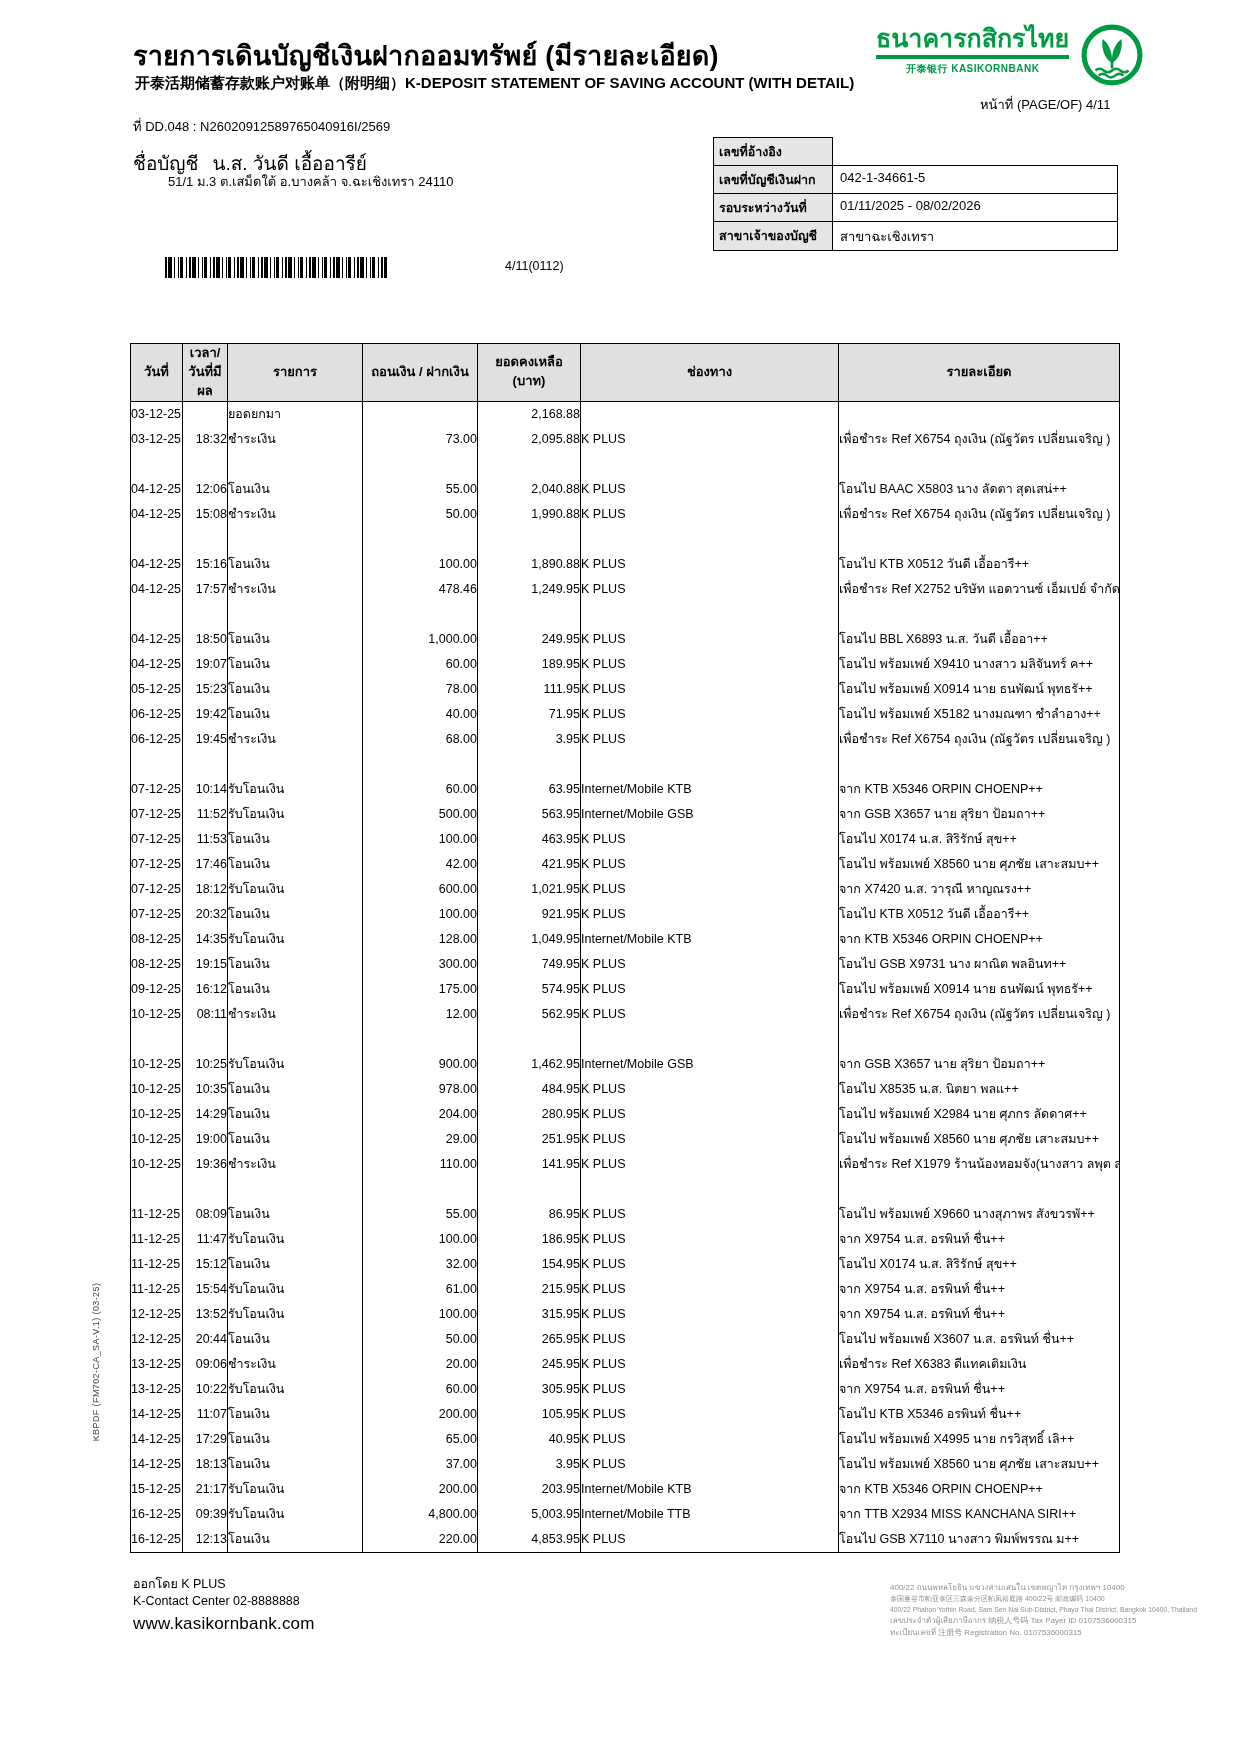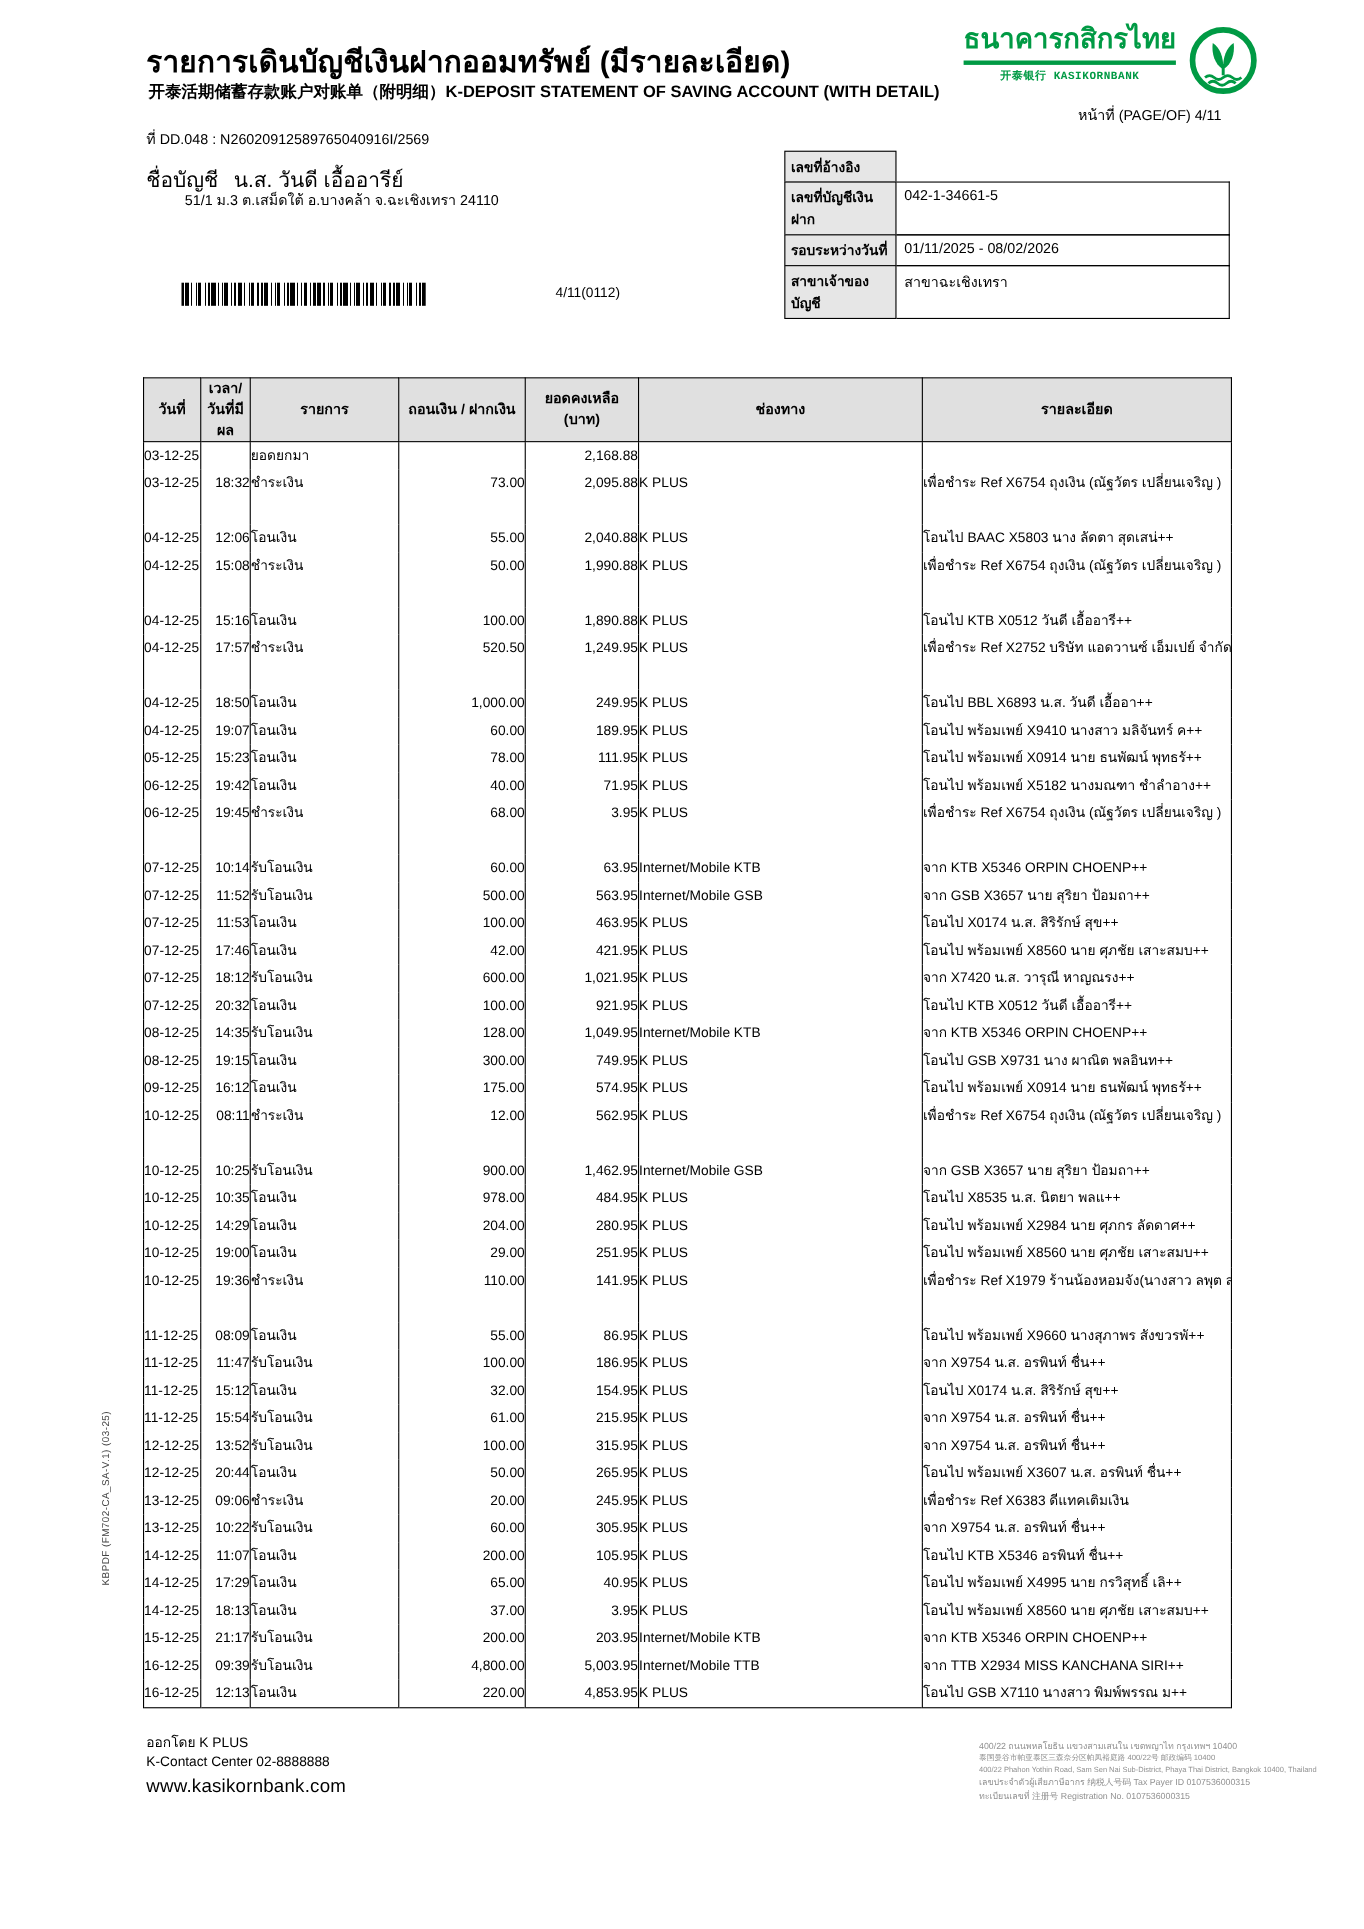--- a/index.html
+++ b/index.html
@@ -6,38 +6,38 @@
   .page {
     position:relative; width:1240px; height:1754px; background:#fff;
     font-family:"Liberation Sans","DejaVu Sans",sans-serif; color:#000; overflow:hidden;
   }
   .abs { position:absolute; }
 
   
   .title-thai { left:133px; top:34px; font-size:27px; font-weight:bold; letter-spacing:.2px; }
   .title-sub  { left:135px; top:74px; font-size:15px; font-weight:bold; }
 
-  .logo { left:876px; top:24px; display:flex; gap:12px; align-items:flex-start;font-family:Liberation Mono, monospace; }
+  .logo { left:876px; top:24px; display:flex; gap:12px; align-items:flex-start; }
   .logo-names { text-align:center; }
   .logo-th { font-size:25px; font-weight:bold; color:var(--brand); line-height:1.15; }
   .logo-rule { height:4px; background:var(--brand); margin:2px 0 3px 0; }
   .logo-sub { font-size:10px; font-weight:bold; color:var(--brand); letter-spacing:.5px; }
 
   .page-label { left:980px; top:94px; font-size:13px; }
 
   .doc-no { left:133px; top:116px; font-size:13px; }
   .acct-line { left:133px; top:148px; font-size:19px; }
   .acct-line .lbl { margin-right:14px; }
   .acct-address { left:168px; top:171px; font-size:13px; }
 
   
   .info-table { left:713px; top:138px; width:405px; }
   .info-row { display:flex; margin-top:-1px; }
   .info-label {
-    width:102px; background:var(--label-bg); border:1px solid #000;
+    width:120px; background:var(--label-bg); border:1px solid #000;
     font-size:12.5px; font-weight:bold; padding:4px 4px 3px 5px; box-sizing:border-box;
   }
   .info-value {
     flex:1; border:1px solid #000; border-left:none;
     font-size:13px; padding:4px 4px 3px 7px; box-sizing:border-box;
   }
 
   
   .barcode {
     left:165px; top:257px; width:222px; height:21px;
@@ -213,21 +213,21 @@
       <td class="c-amt amt-out">100.00</td>
       <td class="c-bal">1,890.88</td>
       <td class="c-ch">K PLUS</td>
       <td class="c-det">โอนไป KTB X0512 วันดี เอื้ออารี++</td>
     </tr>
 
     <tr class="r2">
       <td class="c-date">04-12-25</td>
       <td class="c-time">17:57</td>
       <td class="c-desc">ชำระเงิน</td>
-      <td class="c-amt amt-out">520.50</td>
+      <td class="c-amt amt-out">478.46</td>
       <td class="c-bal">1,249.95</td>
       <td class="c-ch">K PLUS</td>
       <td class="c-det">เพื่อชำระ Ref X2752 บริษัท แอดวานซ์ เอ็มเปย์
 จำกัด</td>
     </tr>
 
     <tr class="r1">
       <td class="c-date">04-12-25</td>
       <td class="c-time">18:50</td>
       <td class="c-desc">โอนเงิน</td>

